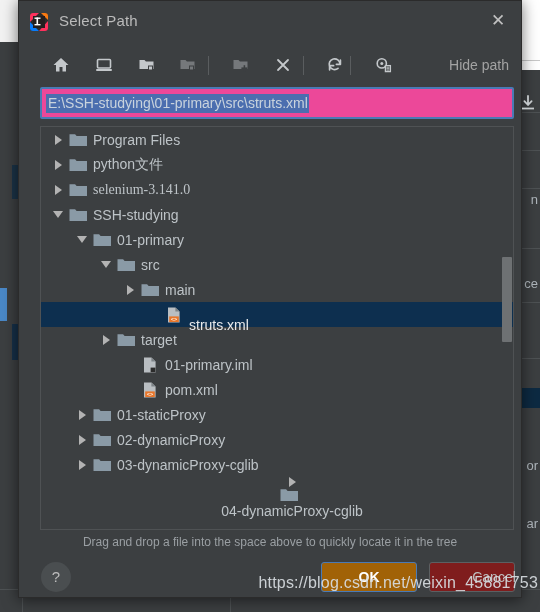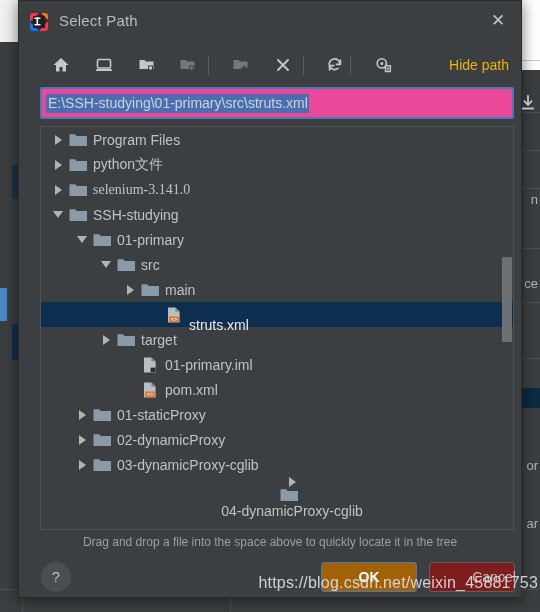--- a/index.html
+++ b/index.html
@@ -40,21 +40,21 @@
   .title-logo{position:absolute;left:10px;top:11px;width:20px;height:20px;}
   .title-text{position:absolute;left:40px;top:11px;font-size:15px;color:#bbbbbb;letter-spacing:.2px;}
   .close-btn{position:absolute;right:10px;top:8px;width:26px;height:24px;color:#c0c0c0;
     font-size:17px;line-height:24px;text-align:center;cursor:pointer;}
 
   
   .toolbar{position:absolute;left:0;top:44px;right:0;height:40px;}
   .tb-icon{position:absolute;top:6px;width:28px;height:28px;display:flex;align-items:center;justify-content:center;cursor:pointer;}
   .tb-icon.disabled{opacity:.42;cursor:default;}
   .tb-sep{position:absolute;top:11px;width:1px;height:19px;background:#5a5d5f;}
-  .hide-path{position:absolute;right:12px;top:12px;font-size:14px;color:#eab308;cursor:pointer;}
+  .hide-path{position:absolute;right:12px;top:12px;font-size:14px;color:#a3a3a3;cursor:pointer;}
 
   
   .pathrow{position:absolute;left:0;top:86px;right:0;height:34px;}
   .pathbox{position:absolute;left:21px;top:0;width:474px;height:32px;
     background:#ec4899;border:2px solid #4a7ab5;box-sizing:border-box;border-radius:2px;}
   .pathval{position:absolute;left:4px;top:5px;font-size:14px;color:#c9d3dd;background:#4b6eaf;padding:1px 1px 2px 2px;white-space:nowrap;}
   .dl-icon{position:absolute;left:500px;top:7px;width:18px;height:18px;cursor:pointer;}
 
   
   .treebox{position:absolute;left:21px;top:125px;width:474px;height:404px;

